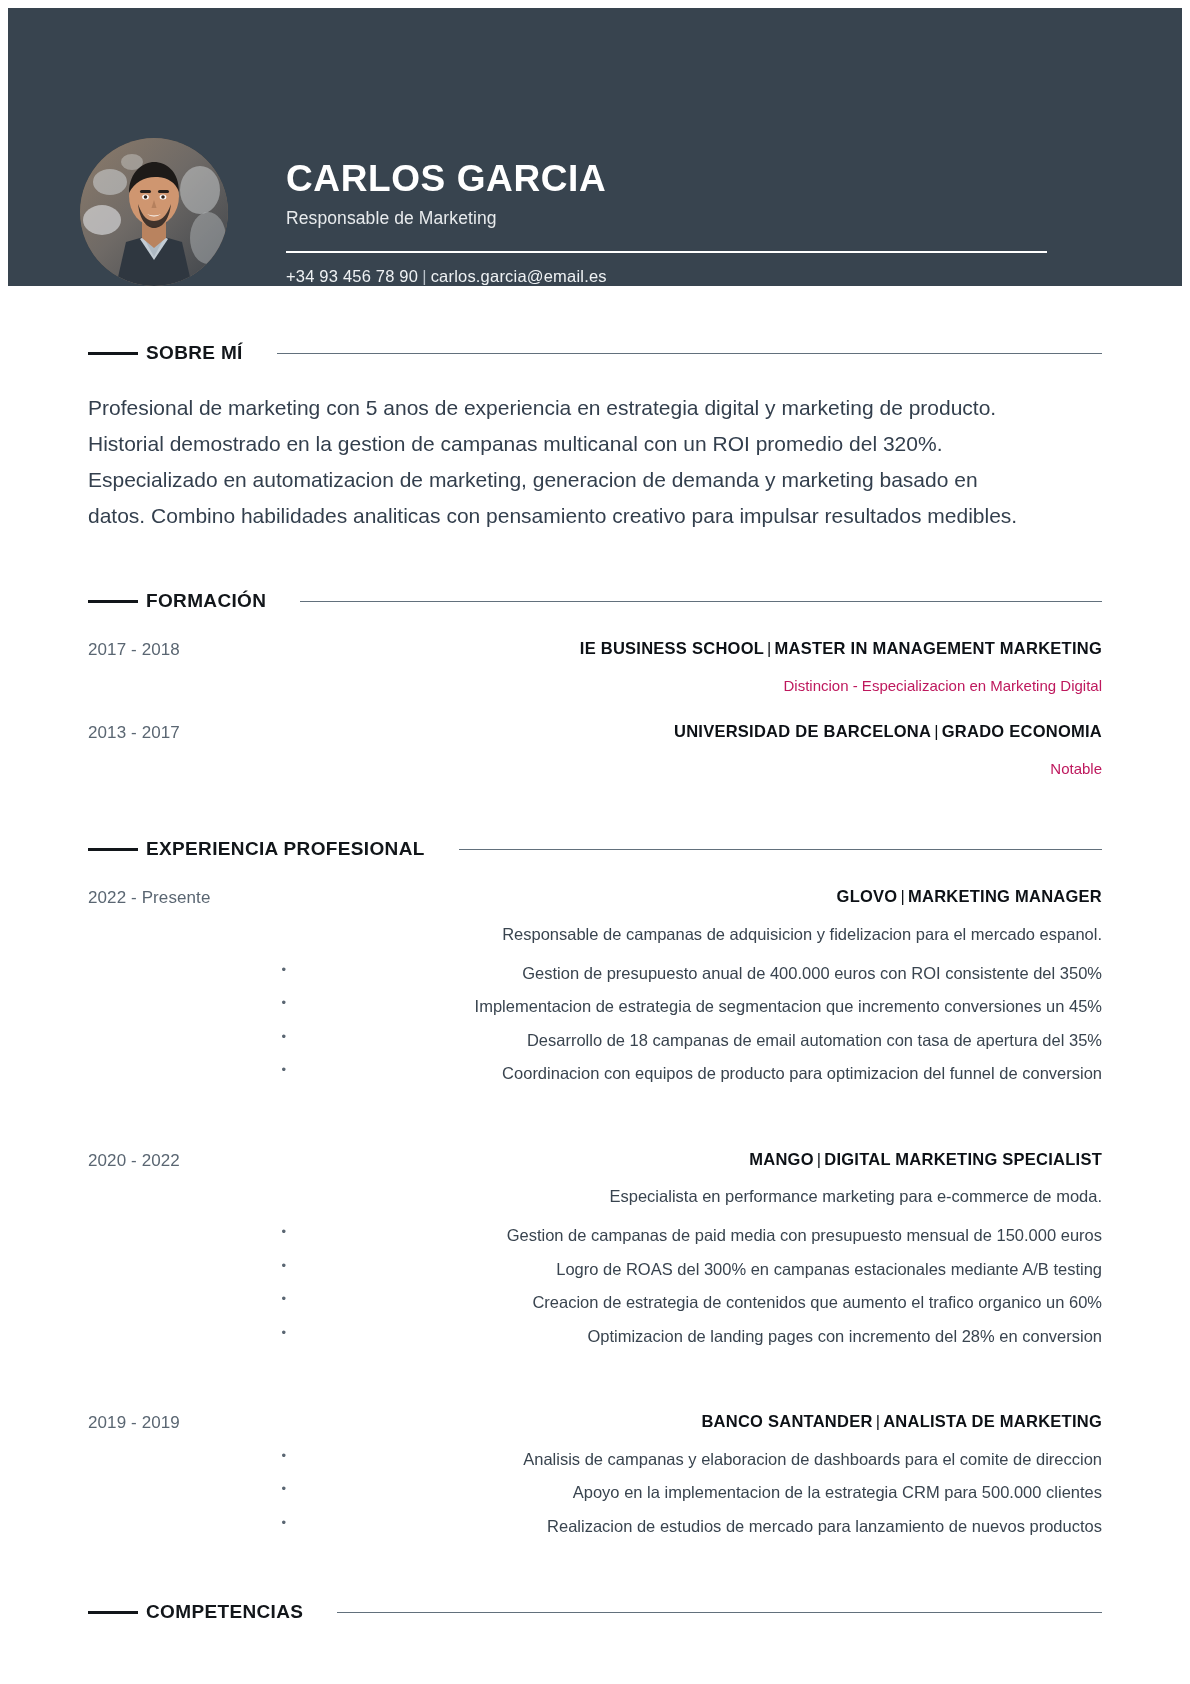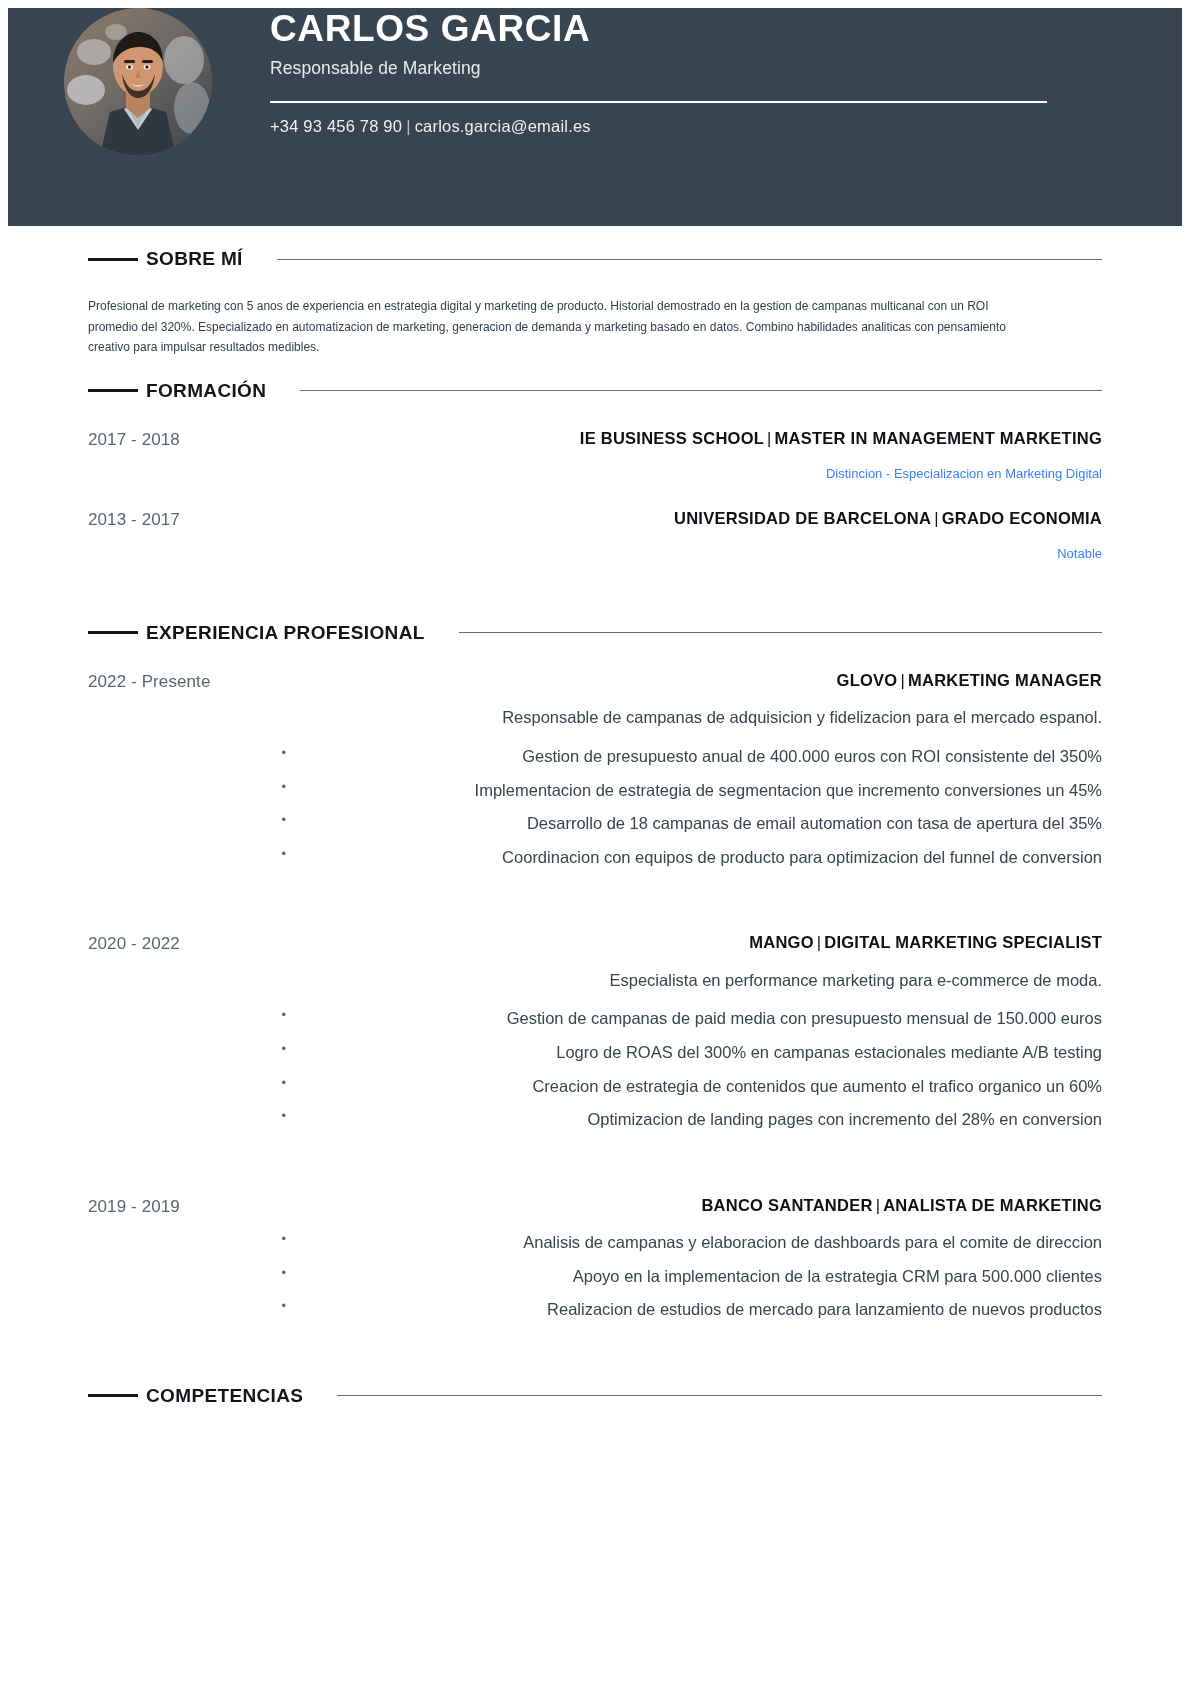--- a/index.html
+++ b/index.html
@@ -15,24 +15,24 @@
     position:relative;
     width:1190px;
     height:1684px;
     background:#ffffff;
     padding:8px 8px 0 8px;
   }
 
   
   .header {
     background:#38444f;
-    height:218px;
+    height:278px;
     display:flex;
-    align-items:flex-start;
-    padding-left:56px;
+    align-items:flex-end;
+    padding-left:72px;
   }
 
   .avatar {
     width:148px;
     height:148px;
     border-radius:50%;
     flex:0 0 148px;
     overflow:hidden;
     position:relative;
     background:#6e6257;
@@ -82,21 +82,21 @@
 
   
   .body {
     padding:0 80px 0 80px;
   }
 
   
   .section-head {
     display:flex;
     align-items:center;
-    margin-top:22px;
+    margin-top:56px;
   }
   .section-head .tick {
     width:50px;
     height:3px;
     background:#12161a;
     flex:0 0 50px;
   }
   .section-head .stitle {
     font-size:19px;
     font-weight:bold;
@@ -108,21 +108,21 @@
   .section-head .sline {
     height:1px;
     background:#62707c;
     flex:1 1 auto;
     margin-left:34px;
   }
 
   
   .summary {
     margin-top:26px;
-    font-size:12px;
+    font-size:21px;
     line-height:1.72;
     color:#333f4d;
     max-width:940px;
   }
 
   
   .entry {
     display:flex;
     margin-top:26px;
   }
@@ -142,22 +142,22 @@
     letter-spacing:0.25px;
     line-height:1.3;
   }
   .entry .org .bar {
     font-weight:400;
     color:#0d1116;
     padding:0 3px;
   }
 
   .entry .note {
-    font-size:13px;
-    color:#3b82f6;
+    font-size:15px;
+    color:#be185d;
     margin-top:15px;
     line-height:1.5;
   }
 
   .entry .desc {
     font-size:16.5px;
     color:#39444f;
     margin-top:14px;
     line-height:1.5;
   }

